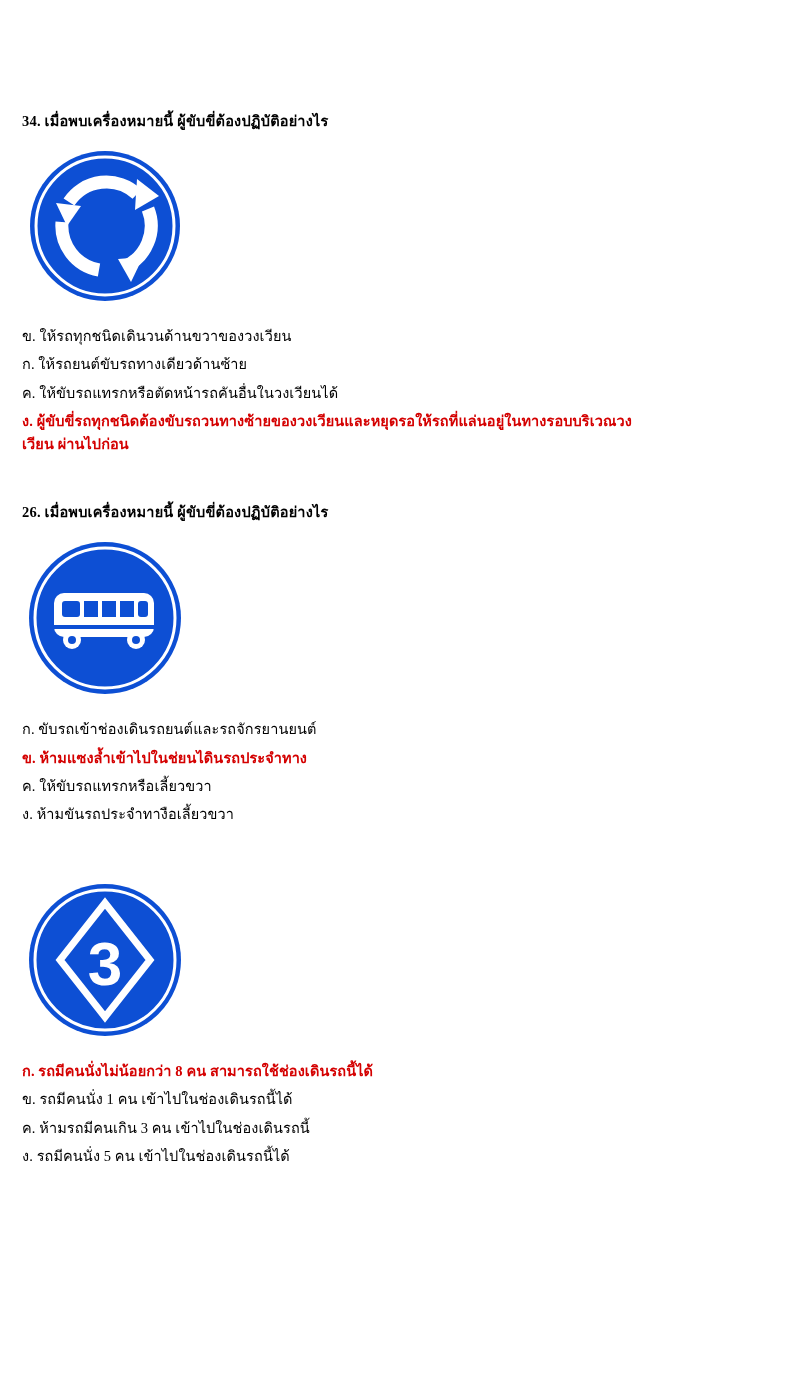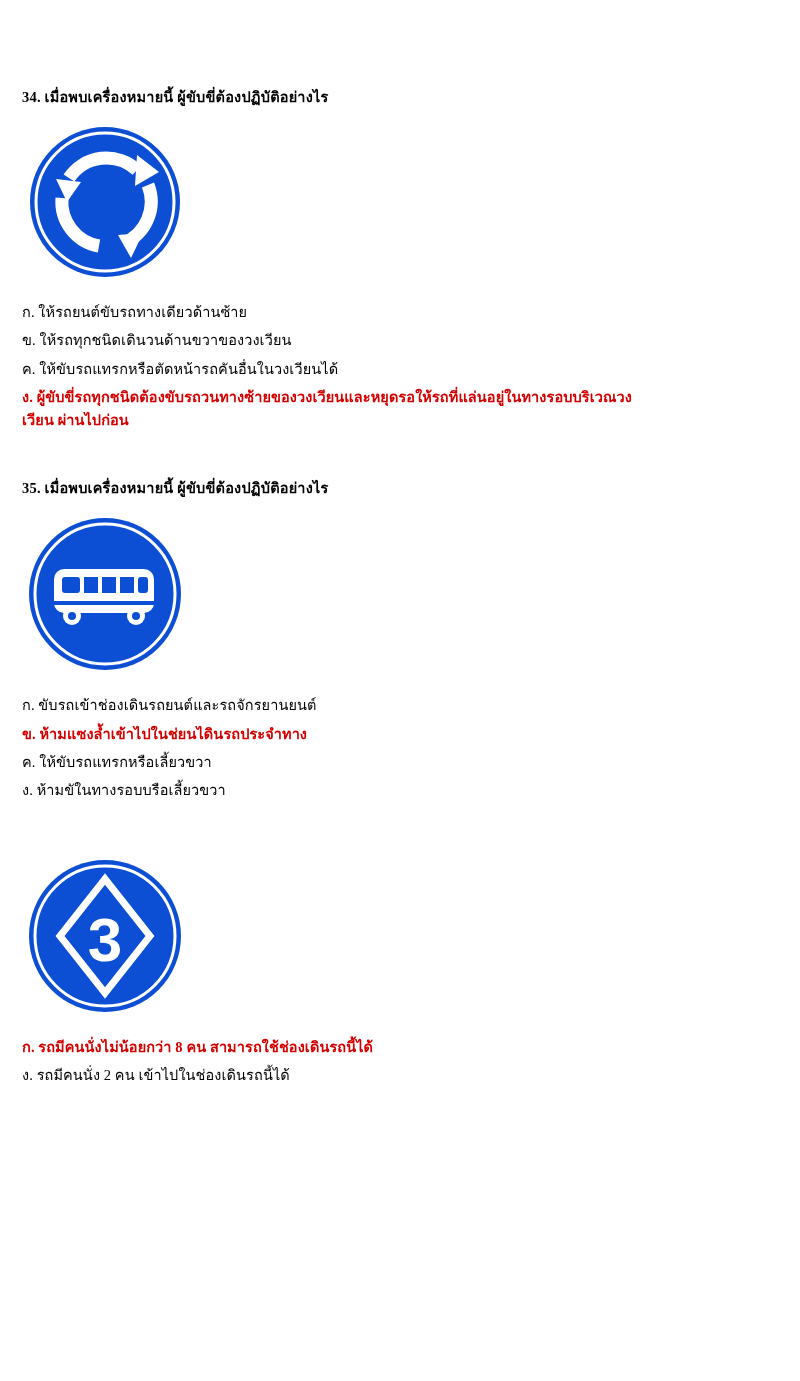--- a/index.html
+++ b/index.html
@@ -11,21 +11,21 @@
     width: 800px;
     min-height: 1381px;
     font-family: "Liberation Serif", "DejaVu Serif", serif;
     color: #000000;
     position: relative;
   }
   .page {
     width: 672px;
     min-height: 1381px;
     box-sizing: border-box;
-    padding: 88px 22px 20px 22px;
+    padding: 112px 22px 20px 22px;
   }
   .question-block {
     margin-bottom: 22px;
   }
   .question-title {
     font-size: 14.5px;
     font-weight: bold;
     color: #000000;
     margin: 0 0 10px 0;
     line-height: 1.3;
@@ -78,31 +78,31 @@
           <path d="M 123 63 A 45 45 0 0 1 99 121"></path>
           <path d="M 74 124 A 45 45 0 0 1 37 76"></path>
         </g>
         <polygon points="112,33 134,50 110,64" fill="#ffffff"></polygon>
         <polygon points="106,136 93,113 118,111" fill="#ffffff"></polygon>
         <polygon points="31,57 56,60 42,80" fill="#ffffff"></polygon>
       </svg>
     </div>
 
     <div class="answers">
+      <p class="answer">ข. ให้รถทุกชนิดเดินวนด้านขวาของวงเวียน</p>
       <p class="answer">ก. ให้รถยนต์ขับรถทางเดียวด้านซ้าย</p>
-      <p class="answer">ข. ให้รถทุกชนิดเดินวนด้านขวาของวงเวียน</p>
       <p class="answer">ค. ให้ขับรถแทรกหรือตัดหน้ารถคันอื่นในวงเวียนได้</p>
       <p class="answer correct">ง. ผู้ขับขี่รถทุกชนิดต้องขับรถวนทางซ้ายของวงเวียนและหยุดรอให้รถที่แล่นอยู่ในทางรอบบริเวณวงเวียน ผ่านไปก่อน</p>
     </div>
   </div>
 
   <div class="gap-big"></div>
 
   <div class="question-block">
-    <p class="question-title">35. เมื่อพบเครื่องหมายนี้ ผู้ขับขี่ต้องปฏิบัติอย่างไร</p>
+    <p class="question-title">26. เมื่อพบเครื่องหมายนี้ ผู้ขับขี่ต้องปฏิบัติอย่างไร</p>
 
     <div class="sign-wrap tall">
       <svg width="162" height="162" viewBox="0 0 162 162">
         <circle cx="81" cy="81" r="79" fill="#ffffff"></circle>
         <circle cx="81" cy="81" r="76" fill="#0d4fd4"></circle>
         <circle cx="81" cy="81" r="70" fill="none" stroke="#ffffff" stroke-width="3"></circle>
         <g>
           <rect x="30" y="56" width="100" height="44" rx="10" fill="#ffffff"></rect>
           <rect x="38" y="64" width="18" height="16" rx="3" fill="#0d4fd4"></rect>
           <rect x="60" y="64" width="14" height="16" fill="#0d4fd4"></rect>
@@ -115,37 +115,39 @@
           <circle cx="112" cy="103" r="9" fill="#ffffff"></circle>
           <circle cx="112" cy="103" r="4" fill="#0d4fd4"></circle>
         </g>
       </svg>
     </div>
 
     <div class="answers">
       <p class="answer">ก. ขับรถเข้าช่องเดินรถยนต์และรถจักรยานยนต์</p>
       <p class="answer correct">ข. ห้ามแซงล้ำเข้าไปในช่ยนไดินรถประจำทาง</p>
       <p class="answer">ค. ให้ขับรถแทรกหรือเลี้ยวขวา</p>
-      <p class="answer">ง. ห้ามขัในทางรอบบรือเลี้ยวขวา</p>
+      <p class="answer">ง. ห้ามขันรถประจำทางือเลี้ยวขวา</p>
     </div>
   </div>
 
   <div class="gap-big"></div>
 
   <div class="question-block">
 
     <div class="sign-wrap tall">
       <svg width="162" height="162" viewBox="0 0 162 162">
         <circle cx="81" cy="81" r="79" fill="#ffffff"></circle>
         <circle cx="81" cy="81" r="76" fill="#0d4fd4"></circle>
         <circle cx="81" cy="81" r="70" fill="none" stroke="#ffffff" stroke-width="3"></circle>
         <polygon points="81,24 126,81 81,138 36,81" fill="none" stroke="#ffffff" stroke-width="7"></polygon>
         <text x="81" y="106" font-family="'Liberation Sans', sans-serif" font-size="62" font-weight="bold" fill="#ffffff" text-anchor="middle">3</text>
       </svg>
     </div>
 
     <div class="answers">
       <p class="answer correct">ก. รถมีคนนั่งไม่น้อยกว่า 8 คน สามารถใช้ช่องเดินรถนี้ได้</p>
-      <p class="answer">ง. รถมีคนนั่ง 2 คน เข้าไปในช่องเดินรถนี้ได้</p>
+      <p class="answer">ข. รถมีคนนั่ง 1 คน เข้าไปในช่องเดินรถนี้ได้</p>
+      <p class="answer">ค. ห้ามรถมีคนเกิน 3 คน เข้าไปในช่องเดินรถนี้</p>
+      <p class="answer">ง. รถมีคนนั่ง 5 คน เข้าไปในช่องเดินรถนี้ได้</p>
     </div>
   </div>
 
 </div>
 
 </body></html>

